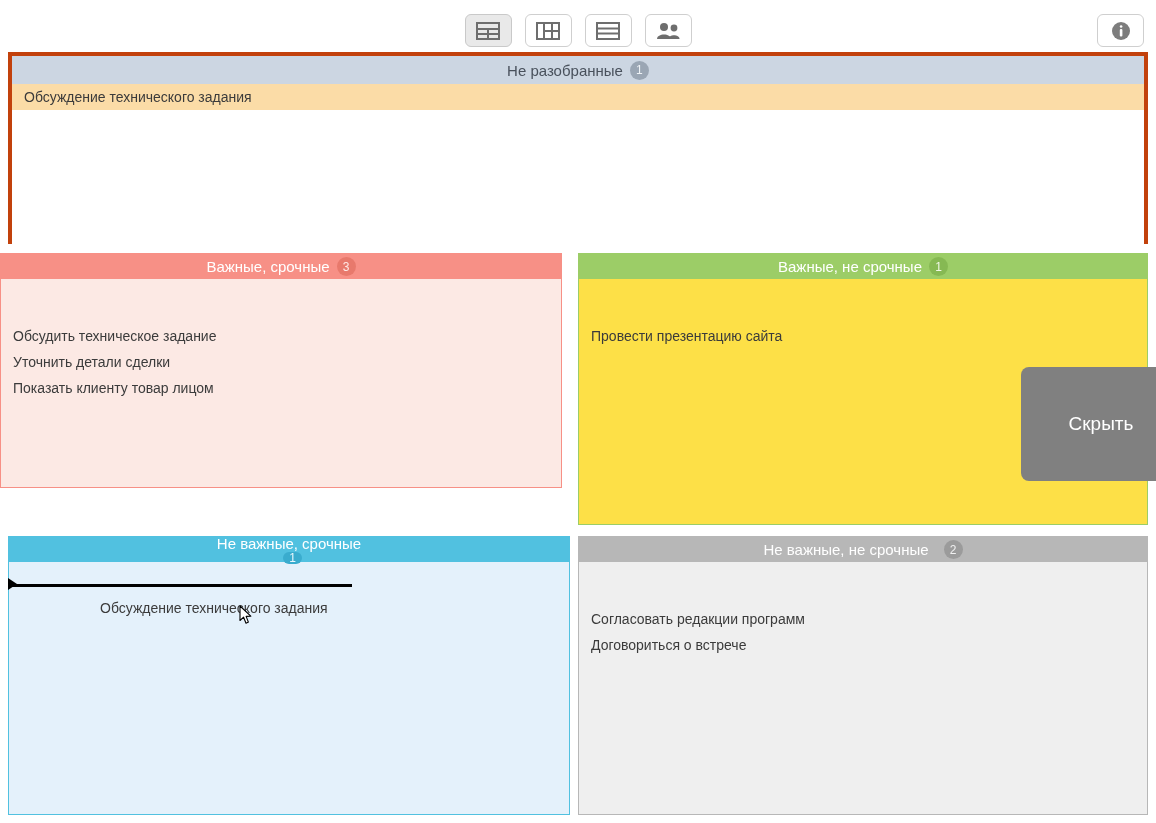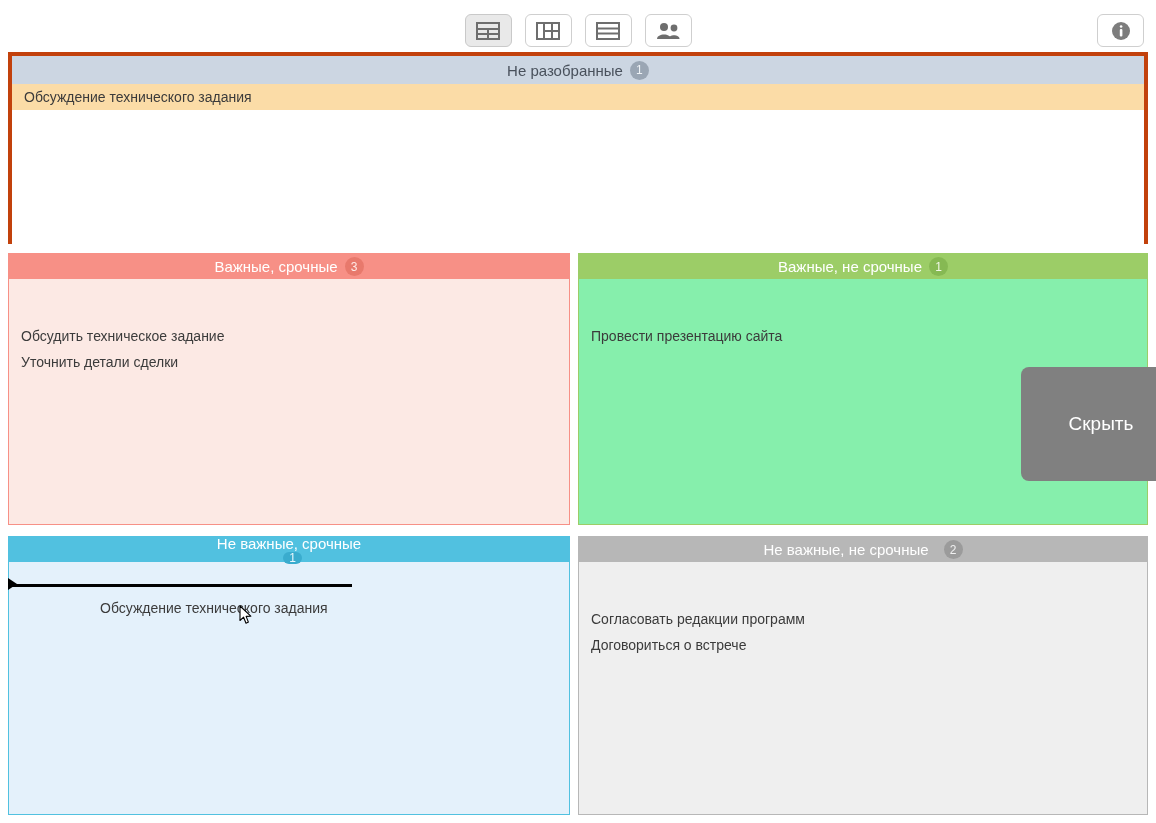--- a/index.html
+++ b/index.html
@@ -67,23 +67,23 @@
   .quad-head {
     height: 25px;
     display: flex; align-items: center; justify-content: center;
     color: #ffffff; font-size: 15px;
   }
   .quad-body { padding-top: 8px; margin-top: 36px; }
   .task {
     padding: 5px 12px; font-size: 14px; color: #3b3b3b; cursor: pointer;
   }
 
-  #q-iu { left: 8px;   top: 253px; width: 562px; height: 272px; border-color: #f79086; background: #fce9e4; }
+  #q-iu { left: 0;   top: 253px; width: 562px; height: 235px; border-color: #f79086; background: #fce9e4; }
   #q-iu .quad-head { background: #f79086; }
-  #q-in { left: 578px; top: 253px; width: 570px; height: 272px; border-color: #9ccd67; background: #86efac; }
+  #q-in { left: 578px; top: 253px; width: 570px; height: 272px; border-color: #9ccd67; background: #fde047; }
   #q-in .quad-head { background: #9ccd67; }
   #q-nu { left: 8px;   top: 536px; width: 562px; height: 279px; border-color: #51c1e0; background: #e4f1fb; }
   #q-nu .quad-head { background: #51c1e0; flex-direction: column; }
   #q-nn { left: 578px; top: 536px; width: 570px; height: 279px; border-color: #b7b7b7; background: #efefef; }
   #q-nn .quad-head { background: #b7b7b7; gap: 8px; }
 
   
   .hide-panel {
     position: absolute; left: 1021px; top: 367px; width: 160px; height: 114px;
     background: #808080; border-radius: 8px;
@@ -189,20 +189,21 @@
   </div>
 
   <div class="quad" id="q-iu">
     <div class="quad-head">
       <span>Важные, срочные</span>
       <span class="badge on-red">3</span>
     </div>
     <div class="quad-body">
       <div class="task">Обсудить техническое задание</div>
       <div class="task">Уточнить детали сделки</div>
+      <div class="task">Показать клиенту товар лицом</div>
     </div>
   </div>
 
   <div class="quad" id="q-in">
     <div class="quad-head">
       <span>Важные, не срочные</span>
       <span class="badge on-green">1</span>
     </div>
     <div class="quad-body">
       <div class="task">Провести презентацию сайта</div>

